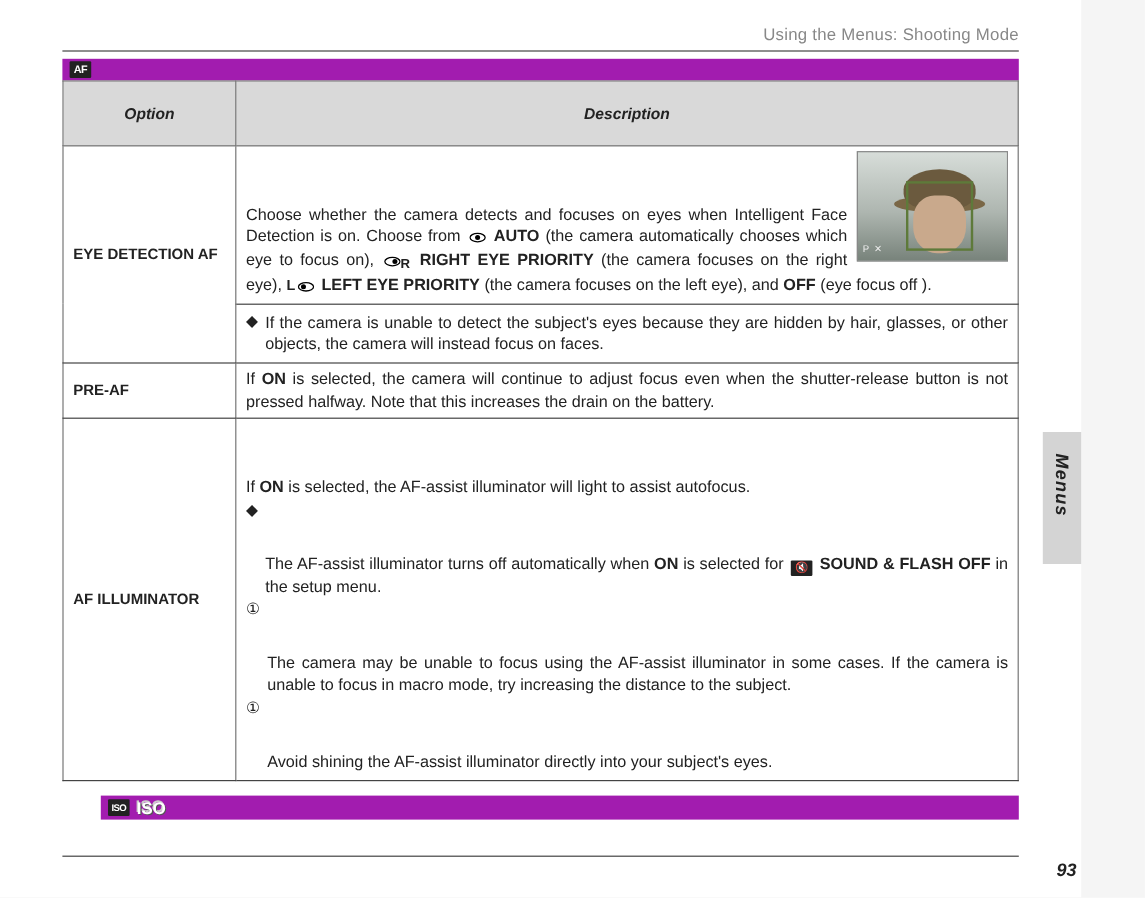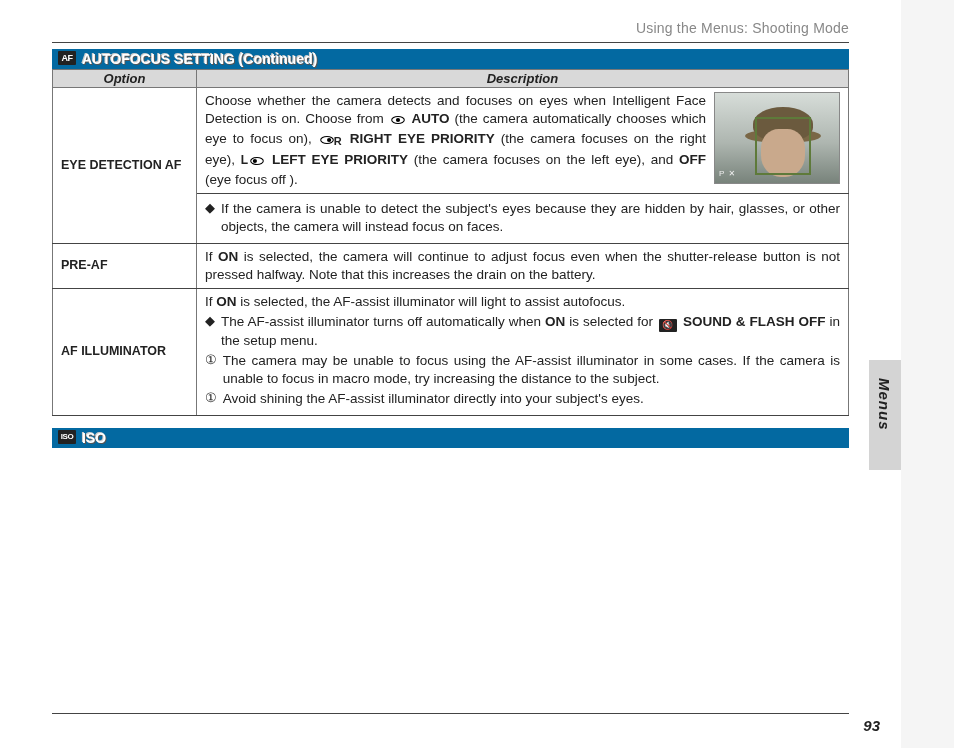--- a/index.html
+++ b/index.html
@@ -1,61 +1,60 @@
 <!DOCTYPE html>
 <html><head>
 <meta charset="utf-8">
 <style>
   * { box-sizing: border-box; margin: 0; padding: 0; }
   html, body { width: 954px; height: 748px; background: #f5f5f5; font-family: "Myriad Pro", "Segoe UI", Arial, sans-serif; color: #222; }
   .page { position: relative; width: 901px; height: 748px; background: #fff; padding: 20px 52px 20px 52px; }
   .breadcrumb { text-align: right; color: #888; font-size: 14px; margin-bottom: 6px; letter-spacing: .2px; }
   .hrule { border: 0; border-top: 1px solid #444; margin-bottom: 6px; }
-  .section-bar { background: #0369a1; padding: 2px 6px; font-weight: 700; font-size: 14px; color: #fff; display: flex; align-items: flex-start; gap: 6px; }
+  .section-bar { background: #a21caf; padding: 2px 6px; font-weight: 700; font-size: 14px; color: #fff; display: flex; align-items: center; gap: 6px; }
   .section-icon { display: inline-flex; align-items: center; justify-content: center; width: 18px; height: 14px; background: #222; color: #fff; font-size: 9px; font-weight: 700; border-radius: 1px; letter-spacing: -0.5px; }
   .section-title { text-shadow: 1px 1px 0 #555, -1px -1px 0 #ccc; }
   table.opts { width: 100%; border-collapse: collapse; font-size: 13.5px; }
-  table.opts th { background: #d9d9d9; border: 1px solid #777; padding: 1px 6px; font-weight: 700; font-style: italic; font-size: 13px; }
+  table.opts th { background: #d9d9d9; border: 1px solid #777; padding: 19px 6px; font-weight: 700; font-style: italic; font-size: 13px; }
   table.opts td { border-left: 1px solid #777; border-right: 1px solid #777; border-bottom: 1px solid #444; padding: 4px 8px; vertical-align: top; line-height: 1.35; }
   table.opts td.optcell { width: 144px; font-weight: 700; font-size: 12.5px; vertical-align: middle; }
   table.opts tr.subrow td { border-top: 1px solid #aaa; }
   .note { display: flex; gap: 6px; margin: 2px 0; text-align: justify; }
   .note .bullet { flex: 0 0 auto; font-size: 13px; line-height: 1.3; }
   .note .txt { flex: 1 1 auto; }
-  .justify { text-align: justify; }
+  .justify { text-align: justify; margin-top: 44px; }
   .camera-thumb { float: right; width: 126px; height: 92px; margin: 0 0 4px 8px; border: 1px solid #888; background: linear-gradient(#bfc6c2, #8e9590); position: relative; }
   .camera-thumb .sky { position:absolute; inset:0; background: linear-gradient(#d7ddd9 0%, #aeb6b0 55%, #78837b 100%); }
   .camera-thumb .hat { position:absolute; left:38px; top:14px; width:60px; height:34px; background:#6b5a3e; border-radius:50% 50% 40% 40%; }
   .camera-thumb .brim { position:absolute; left:30px; top:36px; width:76px; height:14px; background:#7a6746; border-radius:50%; }
   .camera-thumb .face { position:absolute; left:46px; top:36px; width:44px; height:48px; background:#c9a98c; border-radius:40% 40% 45% 45%; }
   .camera-thumb .focusbox { position:absolute; left:40px; top:24px; width:56px; height:58px; border:2px solid #5e7a3a; }
   .camera-thumb .statusbar { position:absolute; left:4px; bottom:3px; font-size:8px; color:#eee; letter-spacing:1px; }
   .inline-icon { display:inline-block; vertical-align:-2px; margin:0 2px; }
   .eye-icon { width:14px; height:10px; }
   .sf-icon { display:inline-flex; align-items:center; justify-content:center; width:18px; height:13px; background:#222; color:#fff; font-size:9px; border-radius:1px; font-weight:700; vertical-align:-2px; margin:0 2px; }
   .book-icon { display:inline-block; width:14px; height:10px; vertical-align:-1px; margin:0 2px; }
-  .iso-block { margin-top: 12px; }
+  .iso-block { margin-top: 12px; margin-left: 32px; }
   .iso-text { font-size: 14px; padding: 4px 2px; }
   .side-tab { position:absolute; right:0; top:360px; width:32px; height:110px; background:#d4d4d4; }
   .side-label { position:absolute; right:8px; top:378px; writing-mode:vertical-rl; font-style:italic; font-weight:700; font-size:15px; letter-spacing:1px; }
-  .pagenum { position:absolute; right:21px; bottom:14px; font-style:italic; font-weight:700; font-size:15px;margin-top:14px; }
+  .pagenum { position:absolute; right:4px; bottom:14px; font-style:italic; font-weight:700; font-size:15px;margin-top:14px; }
   .footer-rule { position:absolute; left:52px; right:52px; bottom:34px; border-top:1px solid #444; }
   b { font-weight:700; }
 </style>
 </head>
 <body>
 
 <div class="page">
 
   <div class="breadcrumb">Using the Menus: Shooting Mode</div>
   <hr class="hrule">
 
   <div class="section-bar">
     <span class="section-icon">AF</span>
-    <span class="section-title">AUTOFOCUS SETTING (Continued)</span>
   </div>
 
   <table class="opts">
     <thead>
       <tr>
         <th>Option</th>
         <th>Description</th>
       </tr>
     </thead>
     <tbody>

